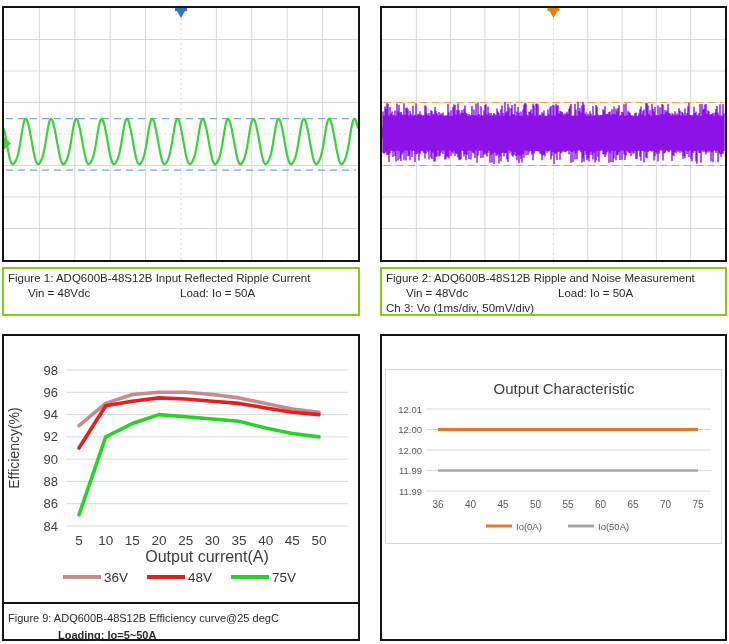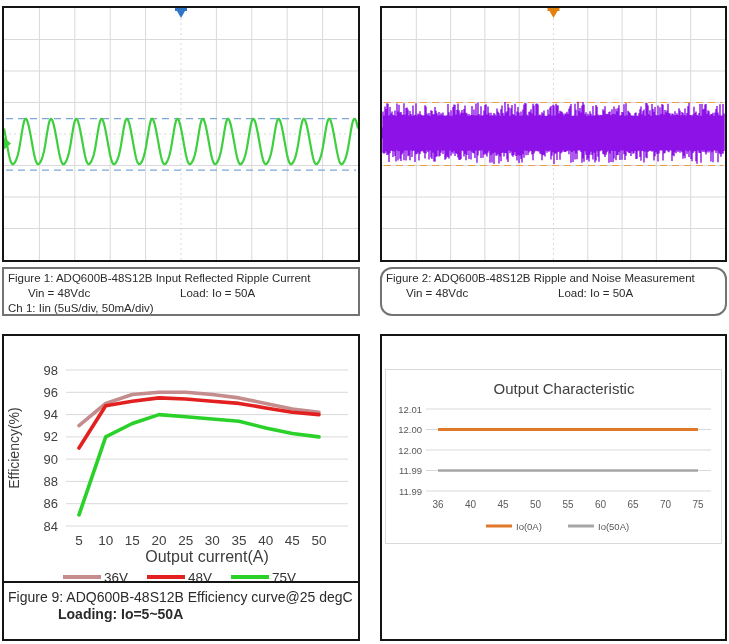--- a/index.html
+++ b/index.html
@@ -1,25 +1,25 @@
 <!DOCTYPE html>
 <html><head>
 <meta charset="utf-8">
 <style>
   html,body{margin:0;padding:0;background:#fff;}
   .page{position:relative;width:729px;height:644px;background:#fff;font-family:"Liberation Sans",sans-serif;overflow:hidden;}
   .panel{position:absolute;box-sizing:border-box;background:#fff;}
   .scope{border:2px solid #141414;}
   .scope svg{display:block;}
-  .capbox{border:2px solid #737373;font-size:11.5px;color:#2b2b2b;line-height:15px;padding:2px 4px;box-sizing:border-box;}
+  .capbox{border:2px solid #84cc16;font-size:11.5px;color:#2b2b2b;line-height:15px;padding:2px 4px;box-sizing:border-box;}
   .cap-line2{position:relative;}
   .vinspan{display:inline-block;margin-left:20px;}
   .loadspan{position:absolute;left:172px;top:0;text-align:center;}
   .bigpanel{border:2px solid #141414;}
-  .bigcap{position:absolute;left:0;right:0;bottom:0;height:58px;border-top:2px solid #141414;padding:6px 4px 0;box-sizing:border-box;font-size:14px;line-height:17px;color:#2b2b2b;background:#fff;}
+  .bigcap{position:absolute;left:0;right:0;bottom:0;height:37px;border-top:2px solid #141414;padding:6px 4px 0;box-sizing:border-box;font-size:11px;line-height:17px;color:#2b2b2b;background:#fff;}
   .indent{margin-left:50px;font-weight:bold;}
   .inset{position:absolute;left:3px;top:33px;width:337px;height:175px;border:1px solid #d9d9d9;box-sizing:border-box;background:#fff;}
   svg text{font-family:"Liberation Sans",sans-serif;}
 </style>
 </head>
 <body>
 
 <div class="page">
 
   <div class="panel scope" style="left:2px;top:6px;width:358px;height:256px;">
@@ -48,21 +48,20 @@
         <rect x="171" y="0" width="12" height="3" fill="#2e75c8"></rect>
         <path d="M173 3 L181 3 L177 10 Z" fill="#2e75c8"></path>
       </svg>
   </div>
   <div class="panel capbox" style="left:2px;top:267px;width:358px;height:49px;">
     <div>Figure 1: ADQ600B-48S12B Input Reflected Ripple Current</div>
     <div class="cap-line2">
       <span class="vinspan">Vin = 48Vdc</span>
       <span class="loadspan">Load: Io = 50A</span>
     </div>
-    <div>Ch 1: Iin (5uS/div, 50mA/div)</div>
   </div>
 
   <div class="panel scope" style="left:380px;top:6px;width:347px;height:256px;">
     <svg id="scope2svg" width="343" height="252" viewBox="0 0 343 252">
         <rect x="0" y="0" width="343" height="252" fill="#ffffff"></rect>
         <line x1="34.3" y1="0" x2="34.3" y2="252" stroke="#d9d9d9" stroke-width="1"></line>
         <line x1="68.6" y1="0" x2="68.6" y2="252" stroke="#d9d9d9" stroke-width="1"></line>
         <line x1="102.9" y1="0" x2="102.9" y2="252" stroke="#d9d9d9" stroke-width="1"></line>
         <line x1="137.2" y1="0" x2="137.2" y2="252" stroke="#d9d9d9" stroke-width="1"></line>
         <line x1="171.5" y1="0" x2="171.5" y2="252" stroke="#d9d9d9" stroke-width="1" stroke-dasharray="2 3"></line>
@@ -78,26 +77,27 @@
         <line x1="0" y1="189.0" x2="343" y2="189.0" stroke="#d9d9d9" stroke-width="1"></line>
         <line x1="0" y1="220.5" x2="343" y2="220.5" stroke="#d9d9d9" stroke-width="1"></line>
         <line x1="2" y1="94.5" x2="341" y2="94.5" stroke="#e8a04a" stroke-width="1.2" stroke-dasharray="7 5"></line>
         <line x1="2" y1="157.5" x2="341" y2="157.5" stroke="#e8a04a" stroke-width="1.2" stroke-dasharray="7 5"></line>
         <path d="M1 103.4L1 144.7M2 107.4L2 145.7M3 98.4L3 145.0M4 100.9L4 143.4M5 95.2L5 146.9M6 95.8L6 146.6M7 107.4L7 154.0M8 98.9L8 145.2M9 105.4L9 142.4M10 103.5L10 143.0M11 106.7L11 149.0M12 107.3L12 143.3M13 102.5L13 148.0M14 107.7L14 153.5M15 95.5L15 142.5M16 103.2L16 152.5M17 96.8L17 143.2M18 104.5L18 150.7M19 104.0L19 152.9M20 106.4L20 146.6M21 106.8L21 144.7M22 95.3L22 152.2M23 106.8L23 142.5M24 100.1L24 152.6M25 99.4L25 142.6M26 101.6L26 148.3M27 107.4L27 147.6M28 103.0L28 152.2M29 106.0L29 142.6M30 107.7L30 149.0M31 97.4L31 142.9M32 107.4L32 142.4M33 106.8L33 154.1M34 95.3L34 146.3M35 107.4L35 146.1M36 105.5L36 144.4M37 106.5L37 152.4M38 103.3L38 145.9M39 106.5L39 143.4M40 107.2L40 142.7M41 107.6L41 143.5M42 107.3L42 145.1M43 97.3L43 150.5M44 98.4L44 145.6M45 105.4L45 142.6M46 107.3L46 144.1M47 104.9L47 151.5M48 107.7L48 142.4M49 102.2L49 149.5M50 102.9L50 151.1M51 106.3L51 144.7M52 106.3L52 153.4M53 98.9L53 153.7M54 102.7L54 148.8M55 105.2L55 148.5M56 107.5L56 142.4M57 103.9L57 148.6M58 107.3L58 147.8M59 105.2L59 144.8M60 106.7L60 142.6M61 104.4L61 145.9M62 107.5L62 142.4M63 107.7L63 151.8M64 107.6L64 150.7M65 107.2L65 148.4M66 96.0L66 149.3M67 104.2L67 150.4M68 107.7L68 142.5M69 102.3L69 147.8M70 107.7L70 144.2M71 99.1L71 145.8M72 96.4L72 143.2M73 96.8L73 148.1M74 106.6L74 145.2M75 102.0L75 146.0M76 95.5L76 149.6M77 102.3L77 151.7M78 106.6L78 152.0M79 104.4L79 151.0M80 101.9L80 142.6M81 105.0L81 143.2M82 101.1L82 148.6M83 97.6L83 145.9M84 104.8L84 152.3M85 105.5L85 146.9M86 107.7L86 142.7M87 106.1L87 150.9M88 107.7L88 142.4M89 106.9L89 151.5M90 97.9L90 143.7M91 107.1L91 145.1M92 101.4L92 145.6M93 107.6L93 149.9M94 95.6L94 142.4M95 107.2L95 154.7M96 94.4L96 147.5M97 106.1L97 142.8M98 107.5L98 142.4M99 98.3L99 150.1M100 107.4L100 142.6M101 107.3L101 149.7M102 102.5L102 146.7M103 97.1L103 145.6M104 96.2L104 146.4M105 106.5L105 148.6M106 98.5L106 144.8M107 104.7L107 142.8M108 107.5L108 154.8M109 104.7L109 147.0M110 107.5L110 154.4M111 107.3L111 145.5M112 105.0L112 156.1M113 106.2L113 144.5M114 107.7L114 147.7M115 100.6L115 147.6M116 103.6L116 146.0M117 105.1L117 155.6M118 107.7L118 148.2M119 101.3L119 153.2M120 97.6L120 144.9M121 104.9L121 144.6M122 107.6L122 148.6M123 93.9L123 145.1M124 104.6L124 145.2M125 103.3L125 151.4M126 95.7L126 154.1M127 99.6L127 142.6M128 107.7L128 145.2M129 100.3L129 143.6M130 97.1L130 147.6M131 106.1L131 148.8M132 107.1L132 147.0M133 95.8L133 144.3M134 107.7L134 148.1M135 103.5L135 152.5M136 99.0L136 147.2M137 104.4L137 154.9M138 107.7L138 147.4M139 103.5L139 151.0M140 107.4L140 154.4M141 101.6L141 146.2M142 96.4L142 149.7M143 95.1L143 142.4M144 95.4L144 147.2M145 106.4L145 142.8M146 107.7L146 147.1M147 103.7L147 144.4M148 103.6L148 142.8M149 101.2L149 143.3M150 105.6L150 146.6M151 95.7L151 152.3M152 97.4L152 145.4M153 107.5L153 143.5M154 95.8L154 142.4M155 95.4L155 143.1M156 96.5L156 143.4M157 107.2L157 143.3M158 106.6L158 145.5M159 107.4L159 146.3M160 104.3L160 152.2M161 105.4L161 147.2M162 102.5L162 147.1M163 107.7L163 148.5M164 107.7L164 142.5M165 107.7L165 144.8M166 101.6L166 142.9M167 106.4L167 143.8M168 99.5L168 142.4M169 98.0L169 151.5M170 107.4L170 147.7M171 96.7L171 144.3M172 97.6L172 156.0M173 107.6L173 145.8M174 95.8L174 145.6M175 97.6L175 152.1M176 97.2L176 144.1M177 105.5L177 143.6M178 102.7L178 151.8M179 103.6L179 145.2M180 103.8L180 144.3M181 105.6L181 142.4M182 107.6L182 143.7M183 105.4L183 144.0M184 105.5L184 143.8M185 103.7L185 143.1M186 106.1L186 142.5M187 100.8L187 146.3M188 98.2L188 142.8M189 95.9L189 154.7M190 107.7L190 144.1M191 107.7L191 154.0M192 107.6L192 142.8M193 95.8L193 151.4M194 101.7L194 145.4M195 107.7L195 151.2M196 93.8L196 142.6M197 102.9L197 142.5M198 100.0L198 142.4M199 104.5L199 143.9M200 97.6L200 154.8M201 93.9L201 150.5M202 96.4L202 153.7M203 106.3L203 143.3M204 104.2L204 146.7M205 107.7L205 152.1M206 105.7L206 150.4M207 107.6L207 153.4M208 103.3L208 146.8M209 105.8L209 143.8M210 107.7L210 147.0M211 98.1L211 151.4M212 107.5L212 144.8M213 107.3L213 154.4M214 97.1L214 152.6M215 98.4L215 143.2M216 106.4L216 148.8M217 107.7L217 153.7M218 106.7L218 143.2M219 107.3L219 142.4M220 107.0L220 142.4M221 101.2L221 146.0M222 102.7L222 146.6M223 98.3L223 149.1M224 106.2L224 146.7M225 105.8L225 144.3M226 106.3L226 142.8M227 104.0L227 154.7M228 103.5L228 145.4M229 107.0L229 153.9M230 101.3L230 142.7M231 106.1L231 154.2M232 98.6L232 150.5M233 106.2L233 143.1M234 100.8L234 152.3M235 103.2L235 147.2M236 99.9L236 147.1M237 97.3L237 144.3M238 107.7L238 151.9M239 107.1L239 142.5M240 103.9L240 151.7M241 104.3L241 142.4M242 96.2L242 146.2M243 107.7L243 152.0M244 95.2L244 147.7M245 107.3L245 142.9M246 102.8L246 144.1M247 103.8L247 144.9M248 104.9L248 145.0M249 107.2L249 148.1M250 107.5L250 143.6M251 107.6L251 145.7M252 107.7L252 145.3M253 105.1L253 143.0M254 104.5L254 151.1M255 107.7L255 150.8M256 107.7L256 143.2M257 105.2L257 142.6M258 101.2L258 148.9M259 98.6L259 152.8M260 106.2L260 142.8M261 103.1L261 143.2M262 101.4L262 154.4M263 107.7L263 143.4M264 95.1L264 149.5M265 95.3L265 150.3M266 97.5L266 144.0M267 106.2L267 142.8M268 102.2L268 142.9M269 107.7L269 142.6M270 95.9L270 143.7M271 101.0L271 142.9M272 103.7L272 152.4M273 99.0L273 148.3M274 107.0L274 144.3M275 107.5L275 146.1M276 97.4L276 153.6M277 107.3L277 145.4M278 99.2L278 142.4M279 106.0L279 142.6M280 96.0L280 142.4M281 96.7L281 152.5M282 106.5L282 145.4M283 102.0L283 145.0M284 104.3L284 142.4M285 102.6L285 142.5M286 95.7L286 143.6M287 105.0L287 144.3M288 105.4L288 142.4M289 107.5L289 142.4M290 105.5L290 153.0M291 105.7L291 147.2M292 107.3L292 148.3M293 103.2L293 143.7M294 107.0L294 145.2M295 105.3L295 142.6M296 107.1L296 143.9M297 100.2L297 142.4M298 102.4L298 144.8M299 107.6L299 142.7M300 104.0L300 144.3M301 104.9L301 150.8M302 107.1L302 148.1M303 100.5L303 150.3M304 107.4L304 142.5M305 105.0L305 145.9M306 98.2L306 143.5M307 95.0L307 149.0M308 107.1L308 142.5M309 106.9L309 151.0M310 107.7L310 153.3M311 106.5L311 145.1M312 98.8L312 143.5M313 104.9L313 142.9M314 103.4L314 153.2M315 106.8L315 155.8M316 107.7L316 142.4M317 104.9L317 144.7M318 96.1L318 145.1M319 107.7L319 154.7M320 96.1L320 142.4M321 101.5L321 144.1M322 100.8L322 142.5M323 96.5L323 144.3M324 96.0L324 146.4M325 105.7L325 144.4M326 102.3L326 142.7M327 103.3L327 144.5M328 107.2L328 142.7M329 106.1L329 153.4M330 106.2L330 144.2M331 104.7L331 154.3M332 107.7L332 142.6M333 104.6L333 142.4M334 101.1L334 145.0M335 98.1L335 142.7M336 104.6L336 154.2M337 107.3L337 144.7M338 96.3L338 146.2M339 107.4L339 148.7M340 107.5L340 145.8M341 96.1L341 145.8M342 105.4L342 143.1" fill="none" stroke="#8d12e8" stroke-width="1.4"></path>
         <path d="M0 119.1 L7 125.1 L0 131.1 Z" fill="#8d12e8"></path>
         <rect x="165.5" y="0" width="12" height="3" fill="#e2820e"></rect>
         <path d="M167.5 3 L175.5 3 L171.5 10 Z" fill="#e2820e"></path>
       </svg>
   </div>
-  <div class="panel capbox" style="left:380px;top:267px;width:347px;height:49px;border-radius:12px;">
+  <div class="panel capbox" style="left:380px;top:267px;width:347px;height:49px;">
     <div>Figure 2: ADQ600B-48S12B Ripple and Noise Measurement</div>
     <div class="cap-line2">
       <span class="vinspan">Vin = 48Vdc</span>
       <span class="loadspan">Load: Io = 50A</span>
     </div>
+    <div>Ch 3: Vo (1ms/div, 50mV/div)</div>
   </div>
 
   <div class="panel bigpanel" style="left:2px;top:334px;width:358px;height:307px;">
     <svg id="effsvg" width="354" height="252" viewBox="0 0 354 252">
         <line x1="62" y1="190.0" x2="344" y2="190.0" stroke="#d9d9d9" stroke-width="1"></line>
         <text x="54" y="194.5" font-size="13" fill="#404040" text-anchor="end">84</text>
         <line x1="62" y1="167.7" x2="344" y2="167.7" stroke="#d9d9d9" stroke-width="1"></line>
         <text x="54" y="172.21428571428572" font-size="13" fill="#404040" text-anchor="end">86</text>
         <line x1="62" y1="145.4" x2="344" y2="145.4" stroke="#d9d9d9" stroke-width="1"></line>
         <text x="54" y="149.92857142857144" font-size="13" fill="#404040" text-anchor="end">88</text>

